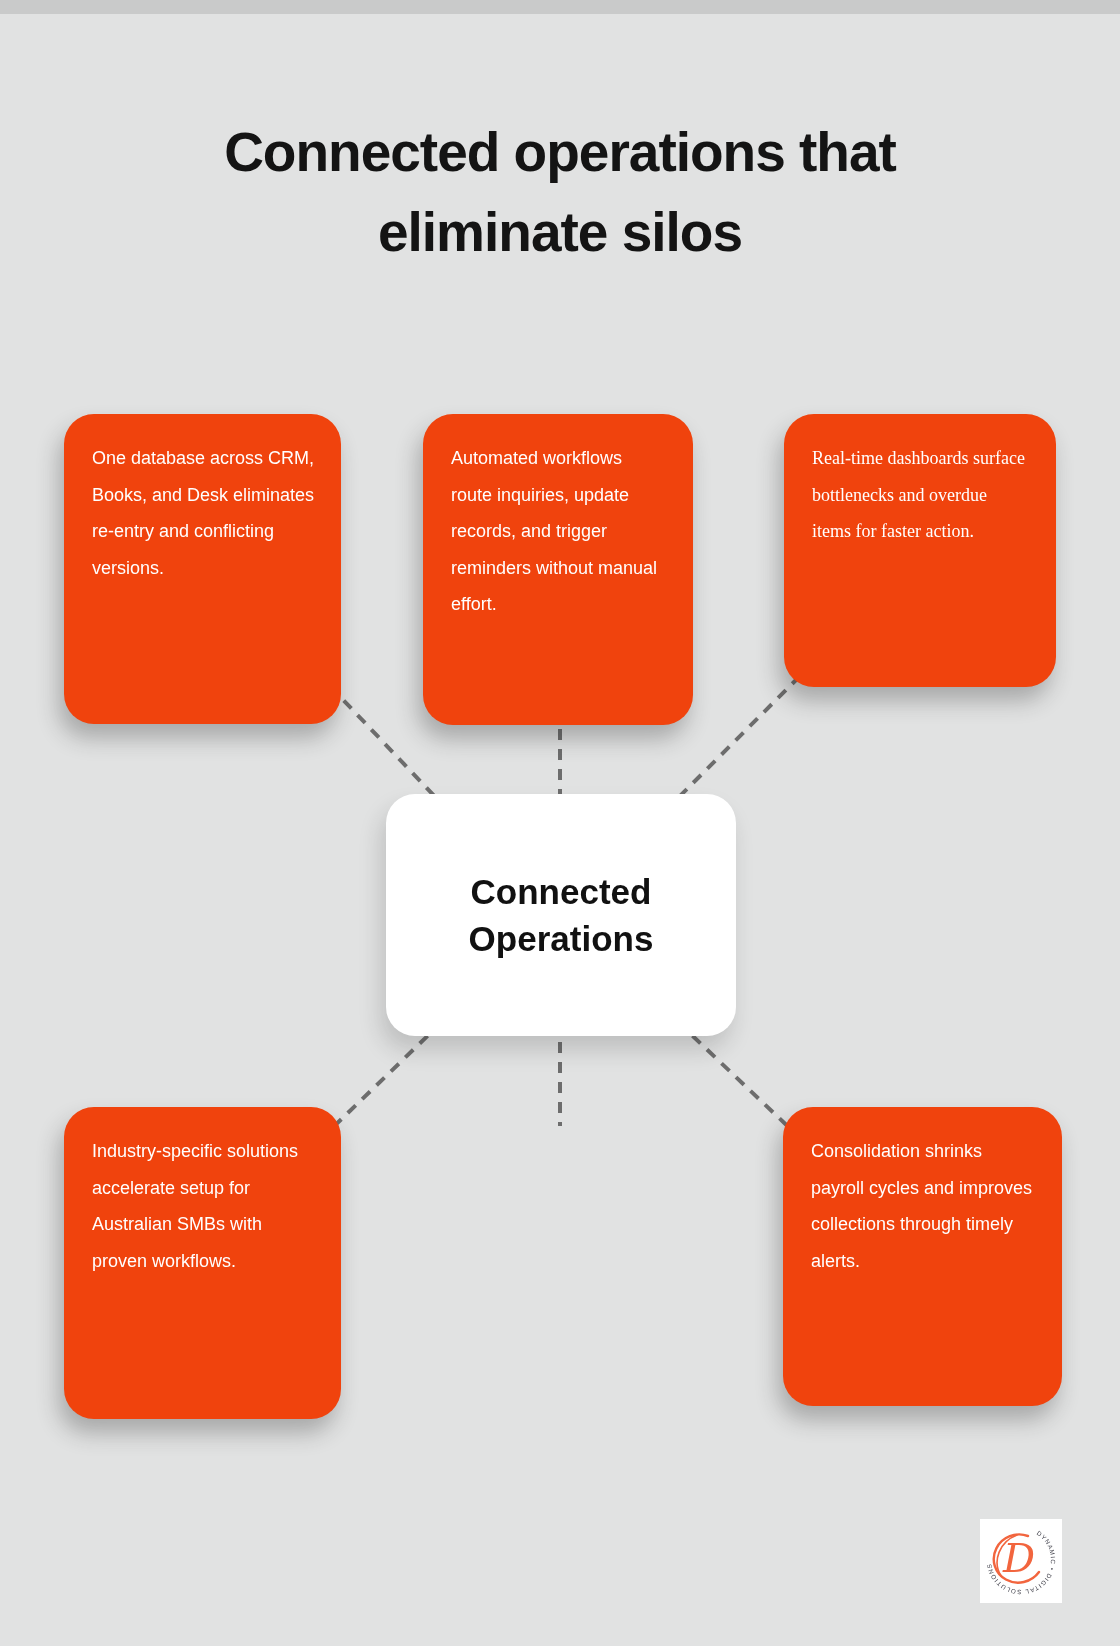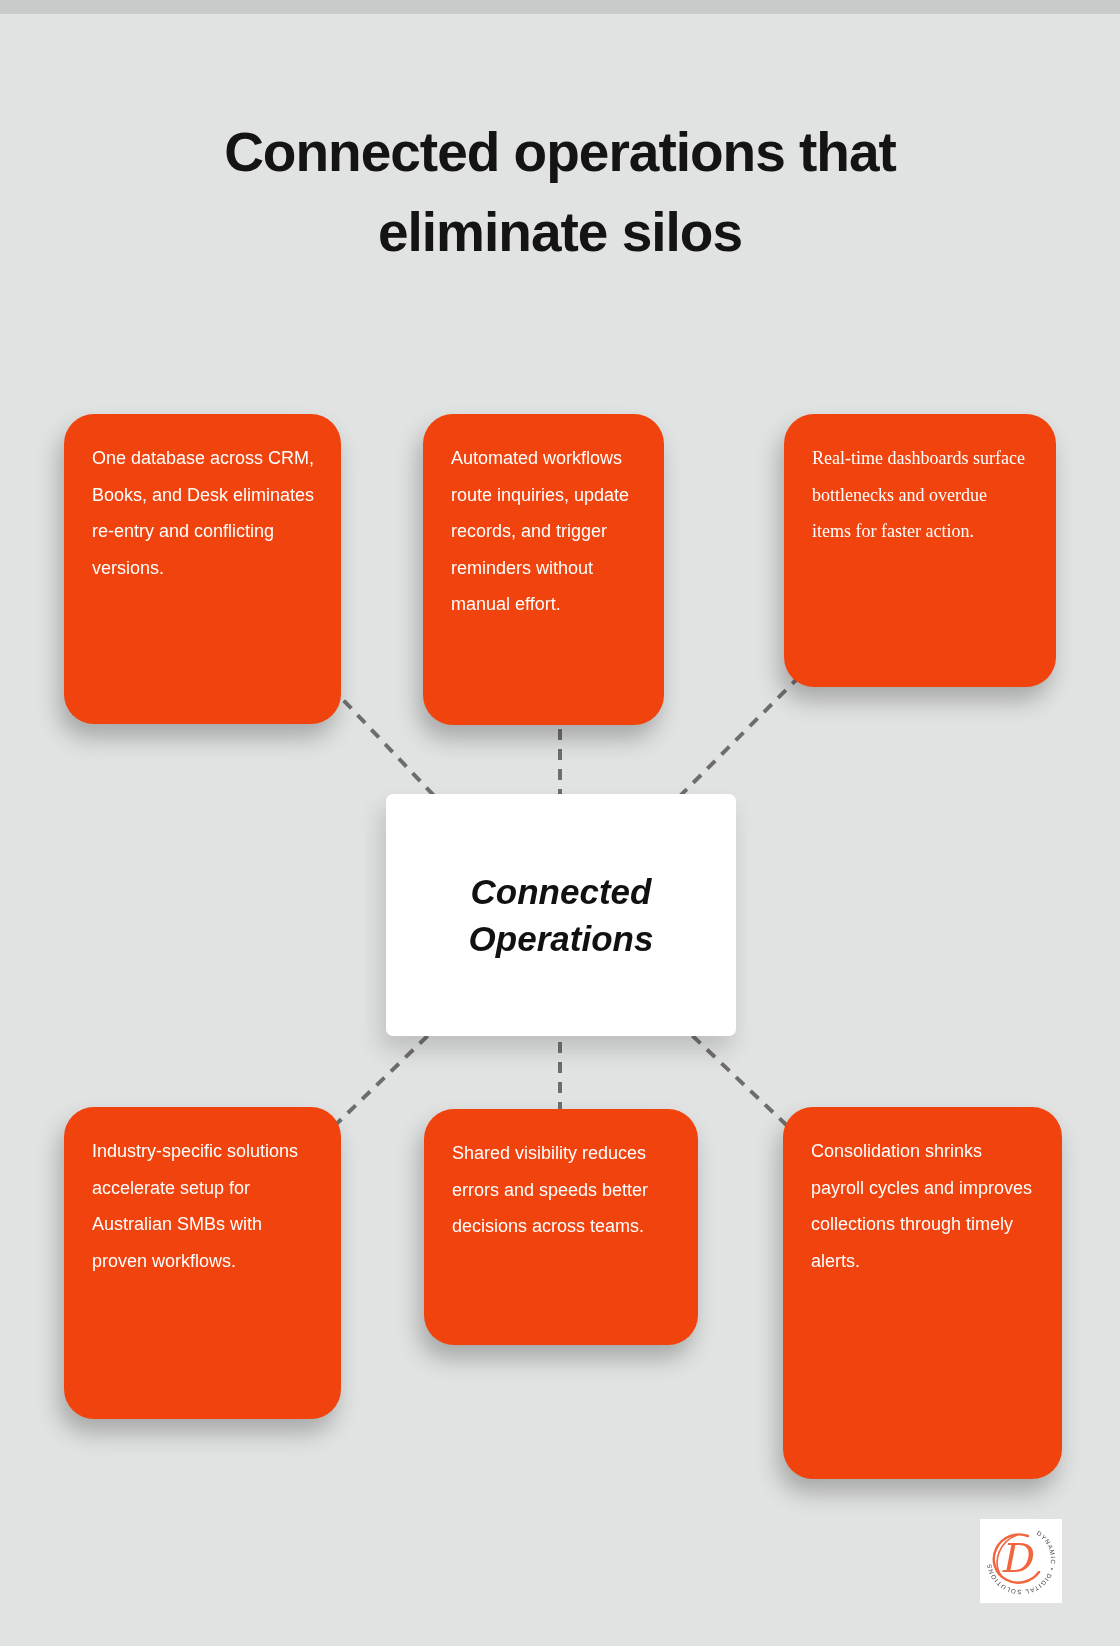--- a/index.html
+++ b/index.html
@@ -16,31 +16,31 @@
   .title-inner{display:inline-block;max-width:860px;}
   svg.connectors{position:absolute;top:0;left:0;z-index:0;}
   .node{
     position:absolute;z-index:2;box-sizing:border-box;
     background:#f0430d;color:#ffffff;border-radius:30px;
     padding:26px 26px 24px 28px;
     font-size:18px;line-height:36.5px;font-weight:400;
     box-shadow:-5px 14px 22px rgba(40,40,40,0.30);
   }
   .node1{left:64px;top:400px;width:277px;height:310px;}
-  .node2{left:423px;top:400px;width:241px;height:311px;}
+  .node2{left:423px;top:400px;width:270px;height:311px;}
   .node3{left:784px;top:400px;width:272px;height:273px;font-family:Liberation Serif, serif;}
   .node4{left:64px;top:1093px;width:277px;height:312px;}
   .node5{left:424px;top:1095px;width:274px;height:236px;}
-  .node6{left:783px;top:1093px;width:279px;height:372px;}
+  .node6{left:783px;top:1093px;width:279px;height:299px;}
   .center-node{
     position:absolute;z-index:2;box-sizing:border-box;
     left:386px;top:780px;width:350px;height:242px;
-    background:#ffffff;border-radius:7px;
+    background:#ffffff;border-radius:29px;
     box-shadow:-5px 14px 22px rgba(40,40,40,0.18);
-    display:flex;align-items:center;justify-content:center;text-align:center;font-style:italic;
+    display:flex;align-items:center;justify-content:center;text-align:center;
   }
   .center-label{
     color:#111111;font-size:35px;font-weight:700;line-height:47px;
     max-width:260px;
   }
   .logo{
     position:absolute;z-index:2;left:980px;top:1505px;width:82px;height:84px;
     background:#ffffff;display:flex;align-items:center;justify-content:center;
   }
 </style>
@@ -77,23 +77,20 @@
   </div>
 
   <div class="center-node">
     <div class="center-label">Connected Operations</div>
   </div>
 
   <div class="node node4">
     <span>Industry-specific solutions accelerate setup for Australian SMBs with proven workflows.</span>
   </div>
 
-  <div class="node node5">
-    <span>Shared visibility reduces errors and speeds better decisions across teams.</span>
-  </div>
 
   <div class="node node6">
     <span>Consolidation shrinks payroll cycles and improves collections through timely alerts.</span>
   </div>
 
   <div class="logo">
     <svg width="80" height="82" viewBox="0 0 80 82">
       <defs>
         <path id="ringPath" d="M 40,10 A 30,30 0 1 1 39.99,10"></path>
       </defs>

